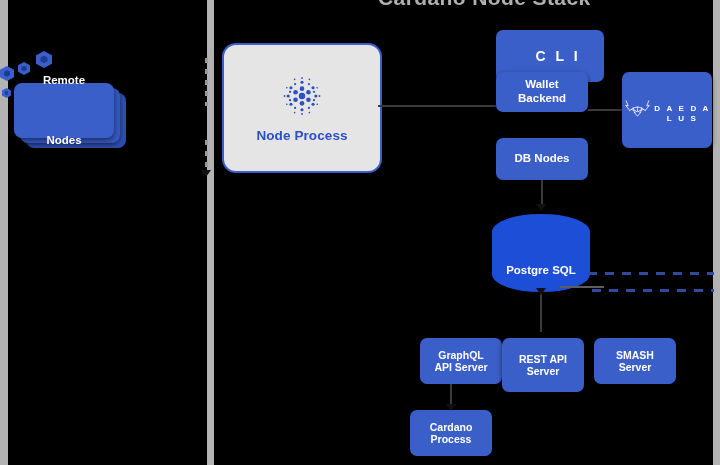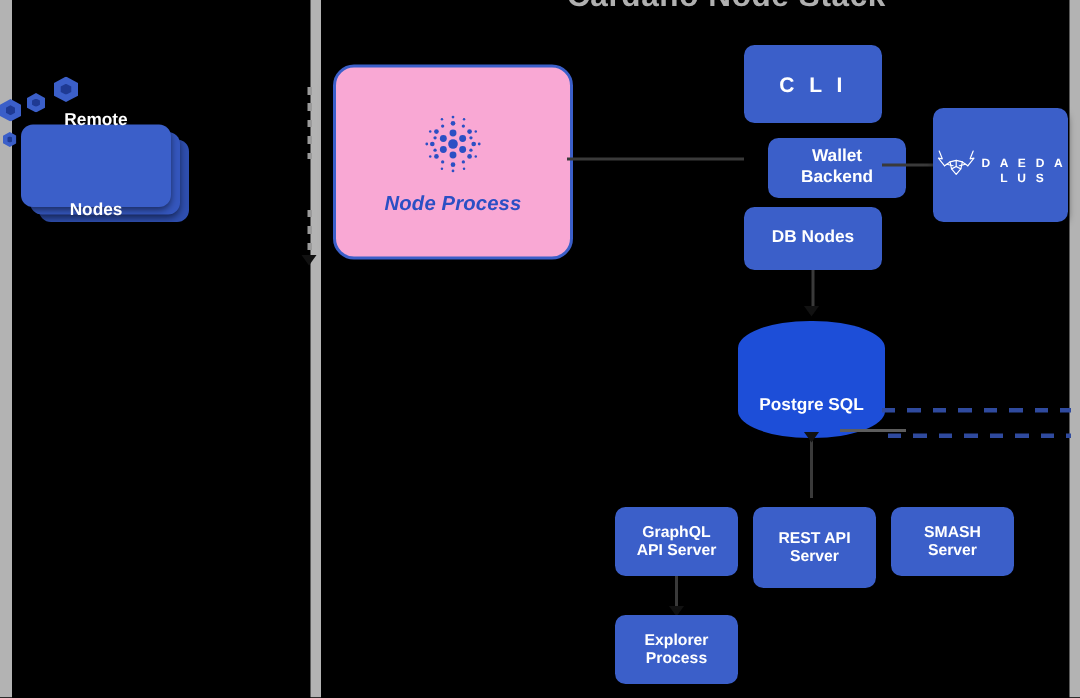--- a/index.html
+++ b/index.html
@@ -54,24 +54,23 @@
   }
   .hex::after{
     content:"";position:absolute;left:28%;top:28%;width:44%;height:44%;
     background:#1f3a93;
     clip-path:polygon(50% 0,100% 25%,100% 75%,50% 100%,0 75%,0 25%);
   }
 
   
   .nodecard{
     position:absolute;left:222px;top:43px;width:156px;height:126px;
-    background:#f9a8d4;border:2px solid #3b5fc9;border-radius:14px;
+    background:#e5e5e5;border:2px solid #3b5fc9;border-radius:14px;
     display:flex;flex-direction:column;align-items:center;justify-content:center;
     box-shadow:0 3px 9px rgba(0,0,0,.5);
-    font-style:italic;
   }
   .nodecard .title{
     color:#2b4fc4;font-size:13.5px;font-weight:700;margin-top:9px;letter-spacing:.1px;
   }
   .cardano-logo{width:46px;height:46px;position:relative;}
 
   
   .cyl{
     position:absolute;left:492px;top:214px;width:98px;height:78px;
     background:#1d4ed8;border-radius:48px/18px;
@@ -167,25 +166,25 @@
           <circle cx="66" cy="14" r="1.8"></circle>
         <circle cx="34" cy="86" r="1.8"></circle>
           <circle cx="66" cy="86" r="1.8"></circle>
       </g>
     </svg>
     <div class="title">Node Process</div>
   </div>
 
   <div class="solidline" style="left:378px;top:105px;width:118px;height:2px;background:#3a3a3a;"></div>
 
-  <div class="box" style="left:496px;top:30px;width:92px;height:52px;font-size:14px;letter-spacing:3px;">
+  <div class="box" style="left:496px;top:30px;width:92px;height:52px;font-size:14px;letter-spacing:3px;padding-left:16px;">
     <span>C L I</span>
   </div>
 
-  <div class="box" style="left:496px;top:92px;width:92px;height:40px;font-size:11.5px;flex-direction:column;margin-left:16px;">
+  <div class="box" style="left:496px;top:72px;width:92px;height:40px;font-size:11.5px;flex-direction:column;">
     <span>Wallet</span>
     <span>Backend</span>
   </div>
 
   <div class="box" style="left:496px;top:138px;width:92px;height:42px;font-size:11.5px;">
     <span>DB Nodes</span>
   </div>
 
   <div class="solidline" style="left:588px;top:109px;width:34px;height:2px;background:#3a3a3a;"></div>
 
@@ -211,36 +210,36 @@
     <div class="t">Postgre SQL</div>
   </div>
 
   <div class="dashrow" style="left:588px;top:272px;width:126px;"></div>
   <div class="dashrow" style="left:592px;top:289px;width:122px;"></div>
   <div class="solidline" style="left:560px;top:286px;width:44px;height:2px;background:#5d5d5d;"></div>
 
   <div class="solidline" style="left:540px;top:292px;width:2px;height:40px;background:#3a3a3a;"></div>
   <div class="arrow-d" style="left:536px;top:288px;"></div>
 
-  <div class="box" style="left:410px;top:338px;width:82px;height:46px;font-size:10.5px;flex-direction:column;">
+  <div class="box" style="left:420px;top:338px;width:82px;height:46px;font-size:10.5px;flex-direction:column;">
     <span>GraphQL</span>
     <span>API Server</span>
   </div>
 
   <div class="box" style="left:502px;top:338px;width:82px;height:54px;font-size:10.5px;flex-direction:column;">
     <span>REST API</span>
     <span>Server</span>
   </div>
 
   <div class="box" style="left:594px;top:338px;width:82px;height:46px;font-size:10.5px;flex-direction:column;">
     <span>SMASH</span>
     <span>Server</span>
   </div>
 
   <div class="solidline" style="left:450px;top:384px;width:2px;height:24px;background:#3a3a3a;"></div>
   <div class="arrow-d" style="left:446px;top:404px;"></div>
 
   <div class="box" style="left:410px;top:410px;width:82px;height:46px;font-size:10.5px;flex-direction:column;">
-    <span>Explorer</span>
+    <span>Cardano</span>
     <span>Process</span>
   </div>
 
 </div>
 
 </body></html>

